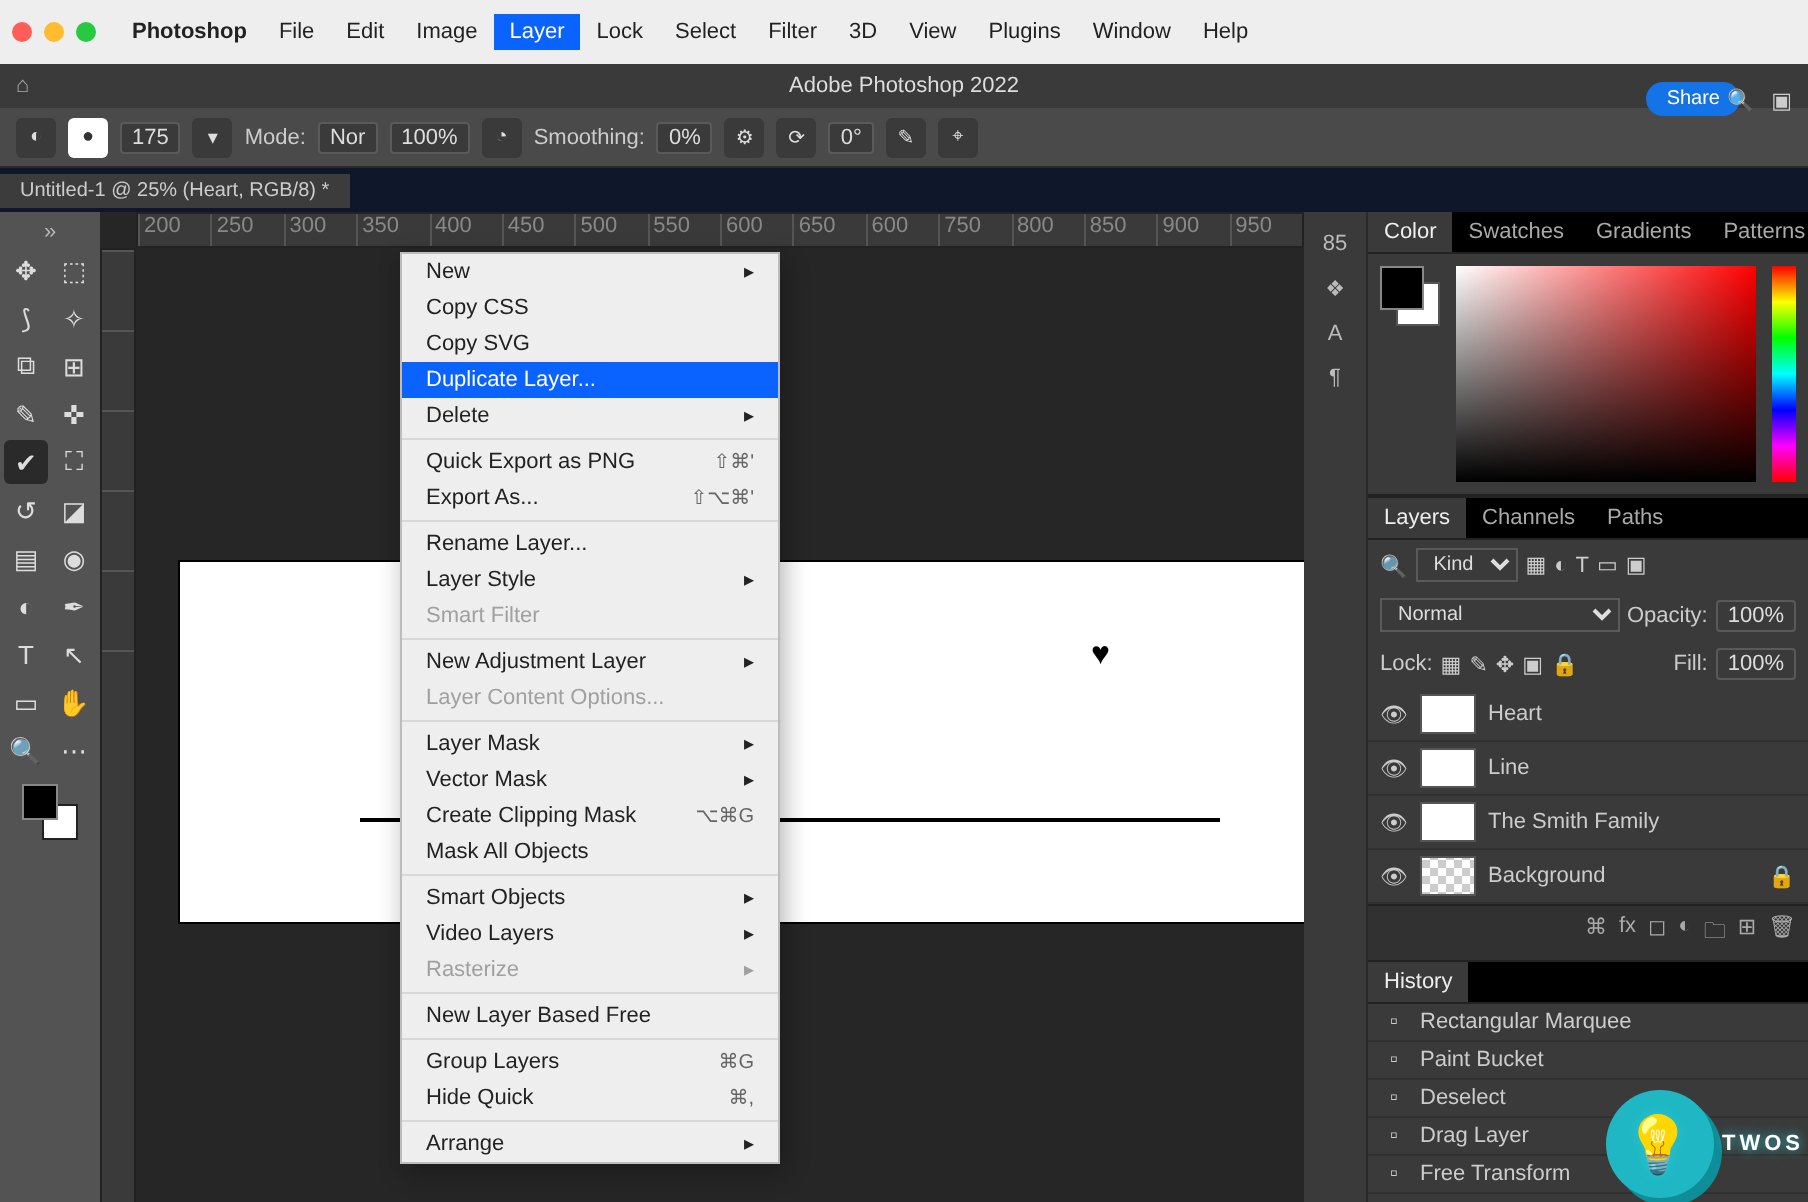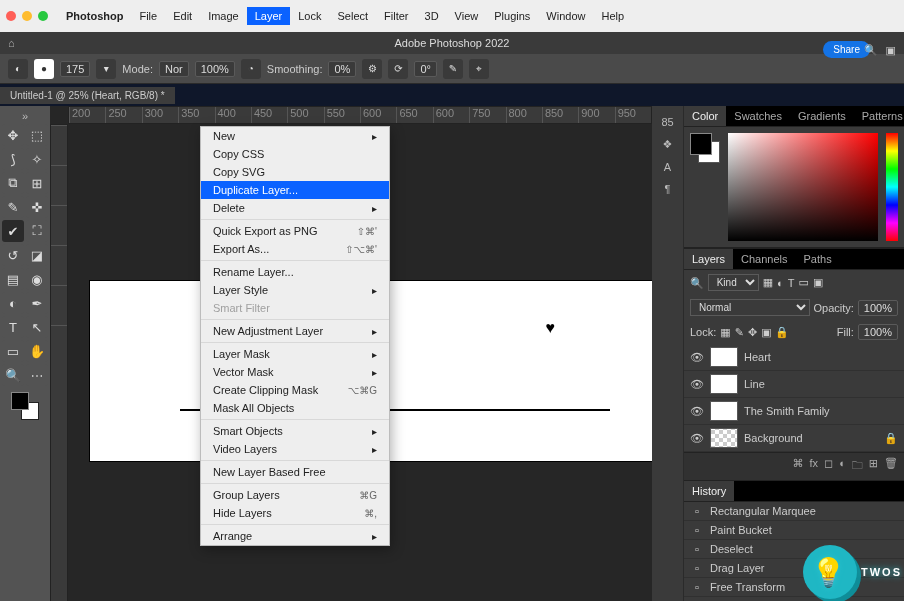--- a/index.html
+++ b/index.html
@@ -245,20 +245,23 @@
         <div class="item sub">
           <span>Layer Style</span>
         </div>
         <div class="item dis">
           <span>Smart Filter</span>
         </div>
         <hr>
         <div class="item sub">
           <span>New Adjustment Layer</span>
         </div>
+        <div class="item dis">
+          <span>Layer Content Options...</span>
+        </div>
         <hr>
         <div class="item sub">
           <span>Layer Mask</span>
         </div>
         <div class="item sub">
           <span>Vector Mask</span>
         </div>
         <div class="item">
           <span>Create Clipping Mask</span>
           <span class="sc">⌥⌘G</span>
@@ -266,31 +269,34 @@
         <div class="item">
           <span>Mask All Objects</span>
         </div>
         <hr>
         <div class="item sub">
           <span>Smart Objects</span>
         </div>
         <div class="item sub">
           <span>Video Layers</span>
         </div>
+        <div class="item sub dis">
+          <span>Rasterize</span>
+        </div>
         <hr>
         <div class="item">
           <span>New Layer Based Free</span>
         </div>
         <hr>
         <div class="item">
           <span>Group Layers</span>
           <span class="sc">⌘G</span>
         </div>
         <div class="item">
-          <span>Hide Layers</span>
+          <span>Hide Quick</span>
           <span class="sc">⌘,</span>
         </div>
         <hr>
         <div class="item sub">
           <span>Arrange</span>
         </div>
       </div>
   </div>
 
   <div class="right-wrap">

